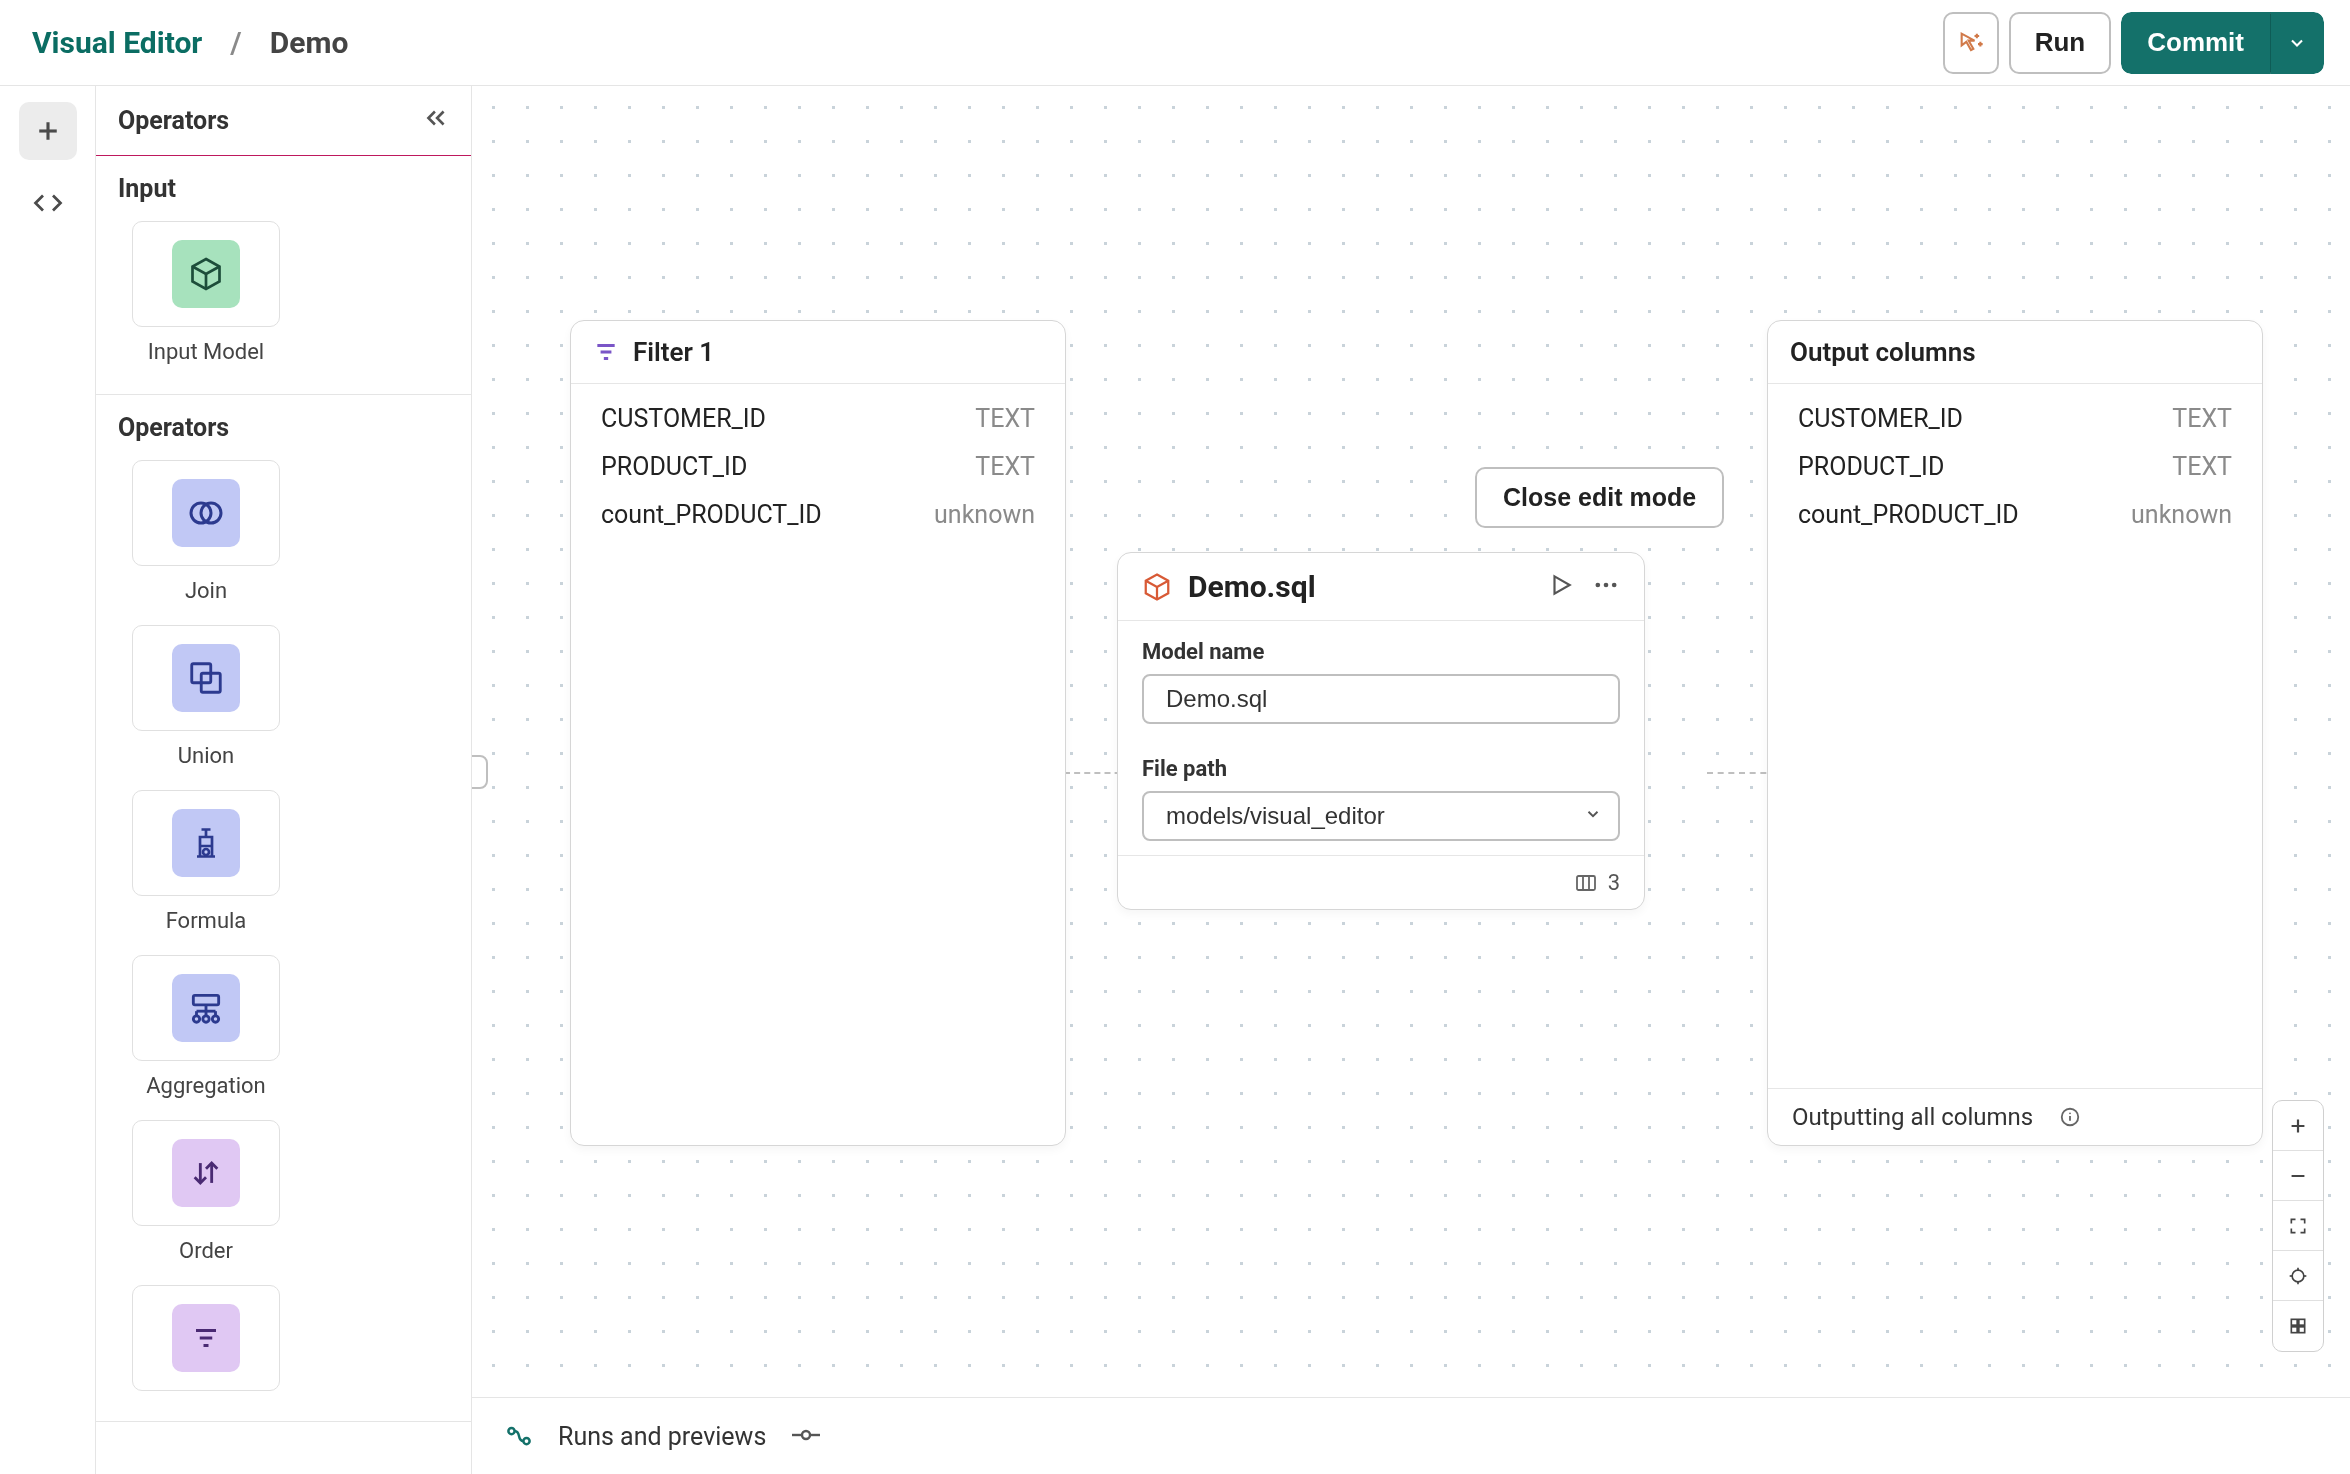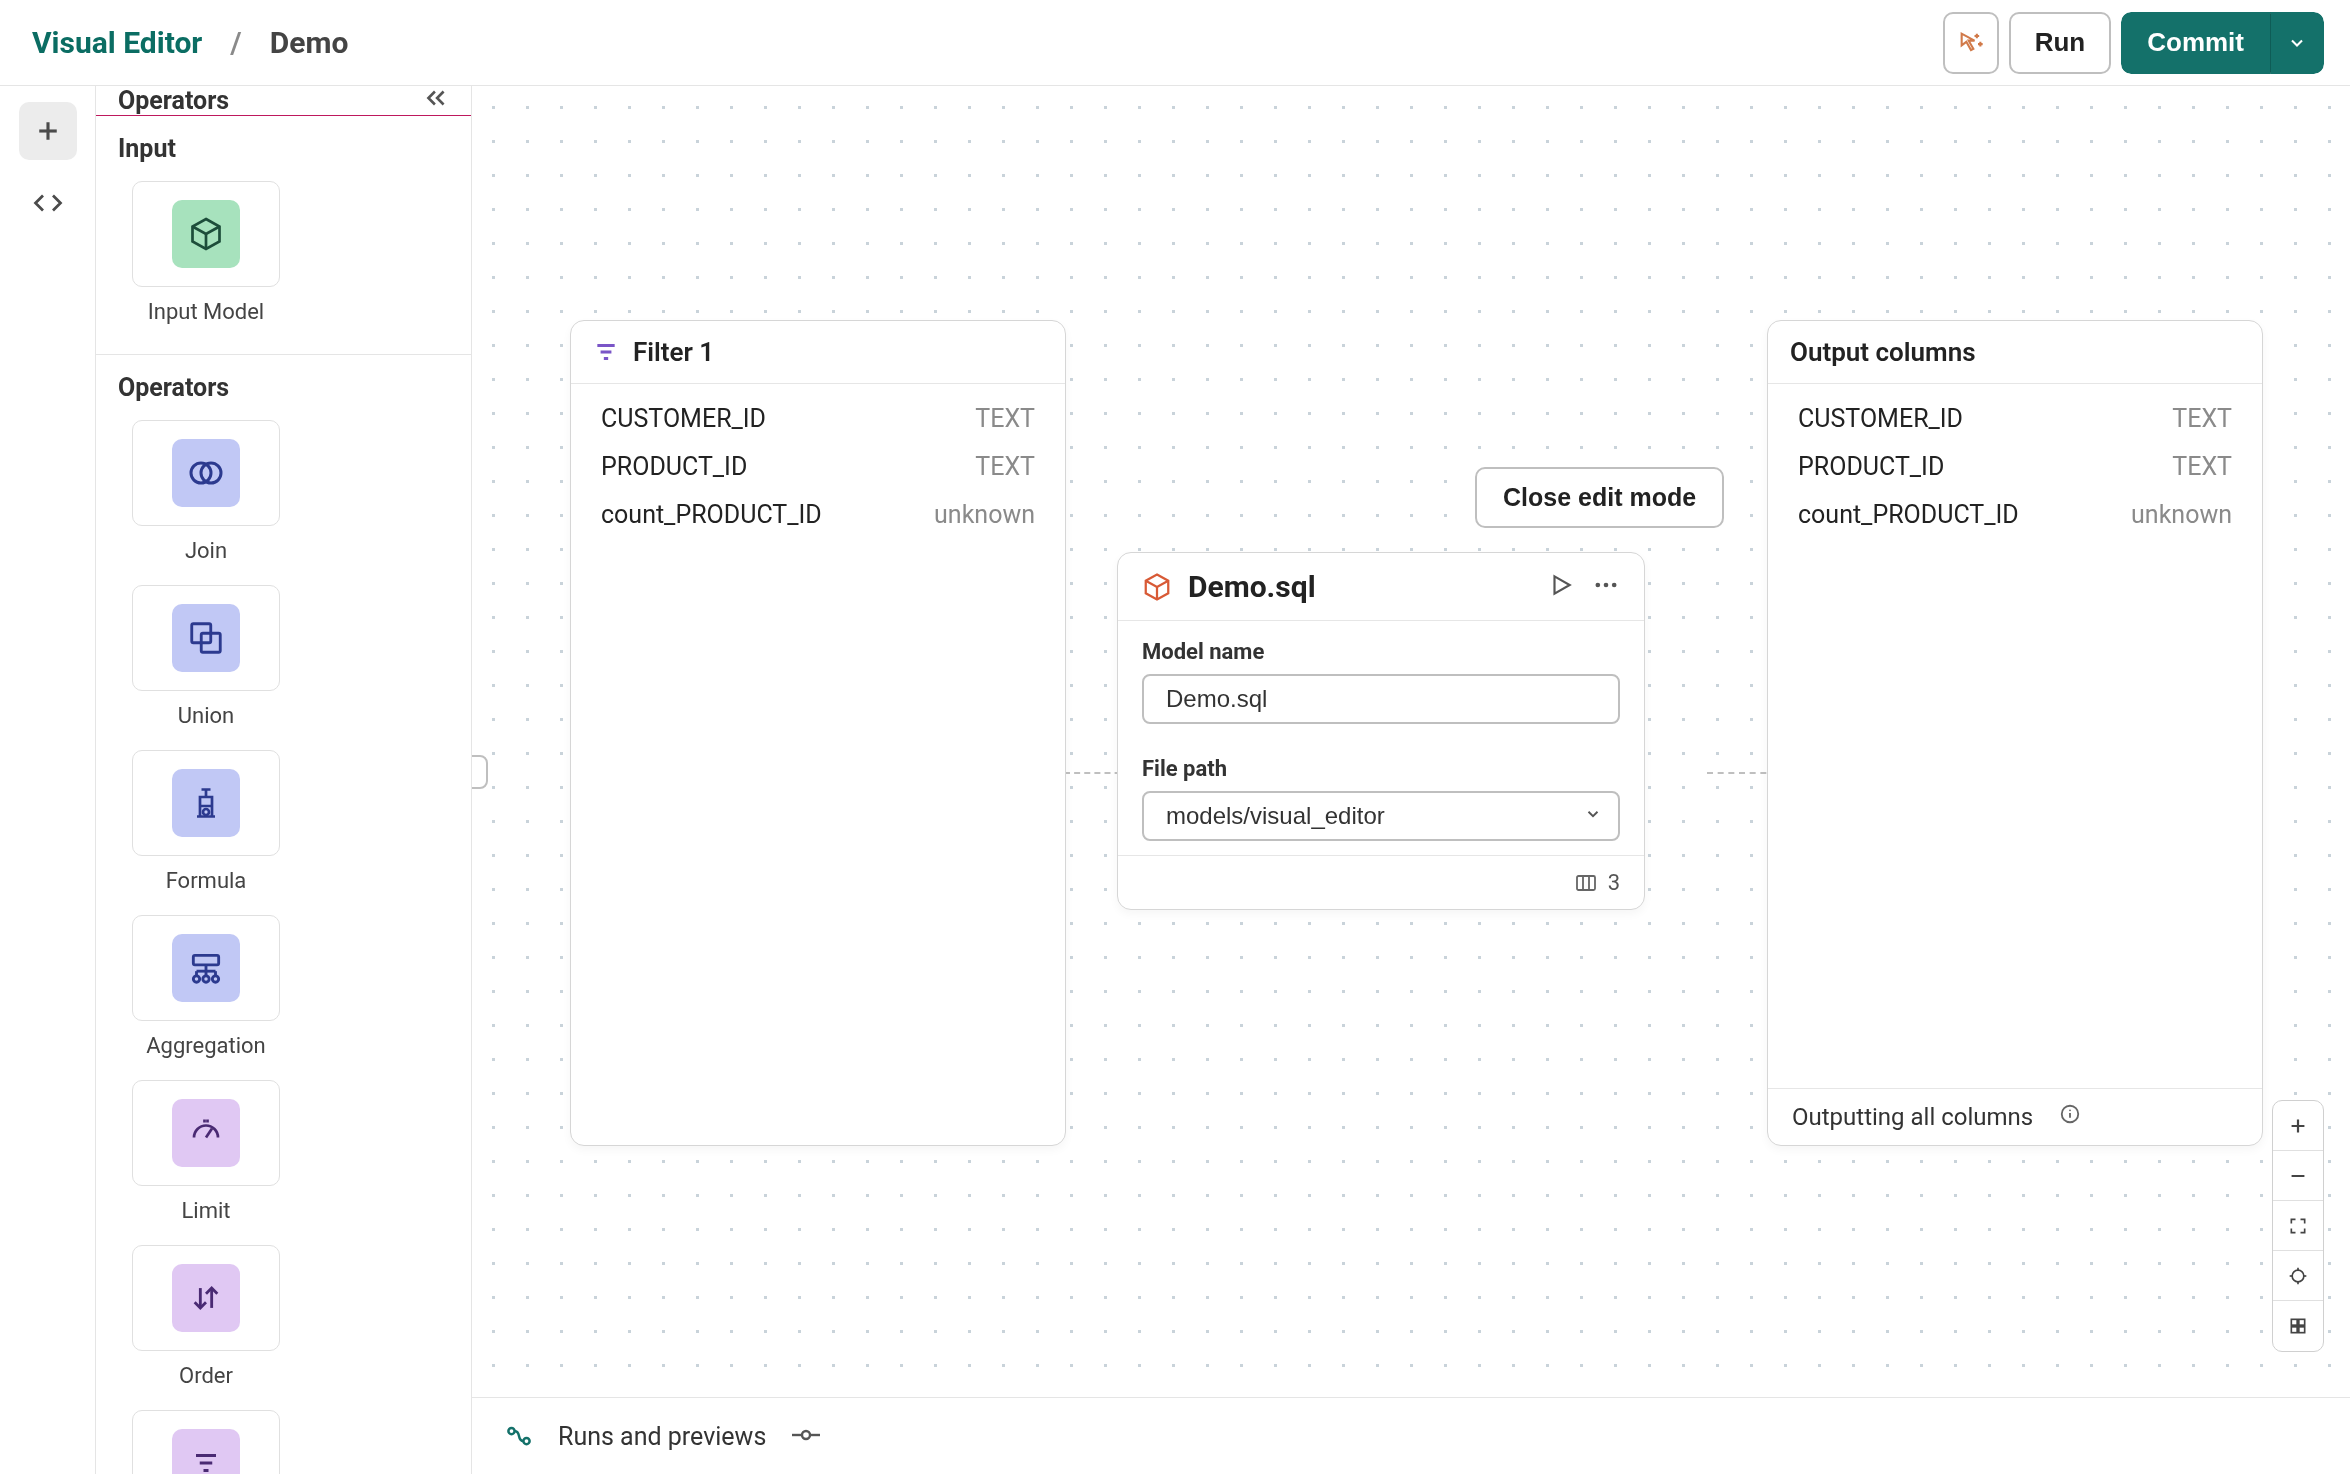--- a/index.html
+++ b/index.html
@@ -169,21 +169,21 @@
   .close-edit-btn {
     position:absolute; left:1003px; top:381px;
     display:inline-flex; align-items:center; justify-content:center;
     padding:14px 26px; border:2px solid #bfbfbf; border-radius:10px;
     background:#fff; font-size:25px; font-weight:600; color:#222; cursor:pointer;
   }
 
   .output-footer {
     position:absolute; left:0; right:0; bottom:0;
     border-top:1.5px solid #e6e6e6;
-    padding:14px 24px; display:flex; gap:26px;
+    padding:14px 24px; display:flex; align-items:center; gap:26px;
     font-size:24px; color:#333;
   }
 
   
   .view-ctrl {
     position:absolute; right:26px; top:1014px;
     display:flex; flex-direction:column;
     border:1.5px solid #d0d0d0; border-radius:10px; overflow:hidden;
     background:#fff;
   }
@@ -328,33 +328,20 @@
                   <line x1="18" y1="14" x2="18" y2="17"></line>
               <circle cx="6" cy="19" r="2"></circle>
                   <circle cx="12" cy="19" r="2"></circle>
                   <circle cx="18" cy="19" r="2"></circle>
             </svg>
           </div>
             </div>
           <span class="op-label">Aggregation</span>
         </div>
 
-        <div class="op-card">
-          <div class="op-tile">
-              <div class="op-chip chip-purple">
-            <svg width="36" height="36" viewBox="0 0 24 24" fill="none" stroke="#4a2a73" stroke-width="1.8">
-              <path d="M4 15 A8 8 0 0 1 20 15"></path>
-              <line x1="12" y1="15" x2="16" y2="9"></line>
-              <line x1="11" y1="5" x2="11" y2="3"></line>
-                  <line x1="13" y1="5" x2="13" y2="3"></line>
-            </svg>
-          </div>
-            </div>
-          <span class="op-label">Limit</span>
-        </div>
 
         <div class="op-card">
           <div class="op-tile">
               <div class="op-chip chip-purple">
             <svg width="34" height="34" viewBox="0 0 24 24" fill="none" stroke="#4a2a73" stroke-width="2">
               <line x1="8" y1="5" x2="8" y2="19"></line>
                   <polyline points="4 15 8 19 12 15"></polyline>
               <line x1="16" y1="19" x2="16" y2="5"></line>
                   <polyline points="12 9 16 5 20 9"></polyline>
             </svg>

